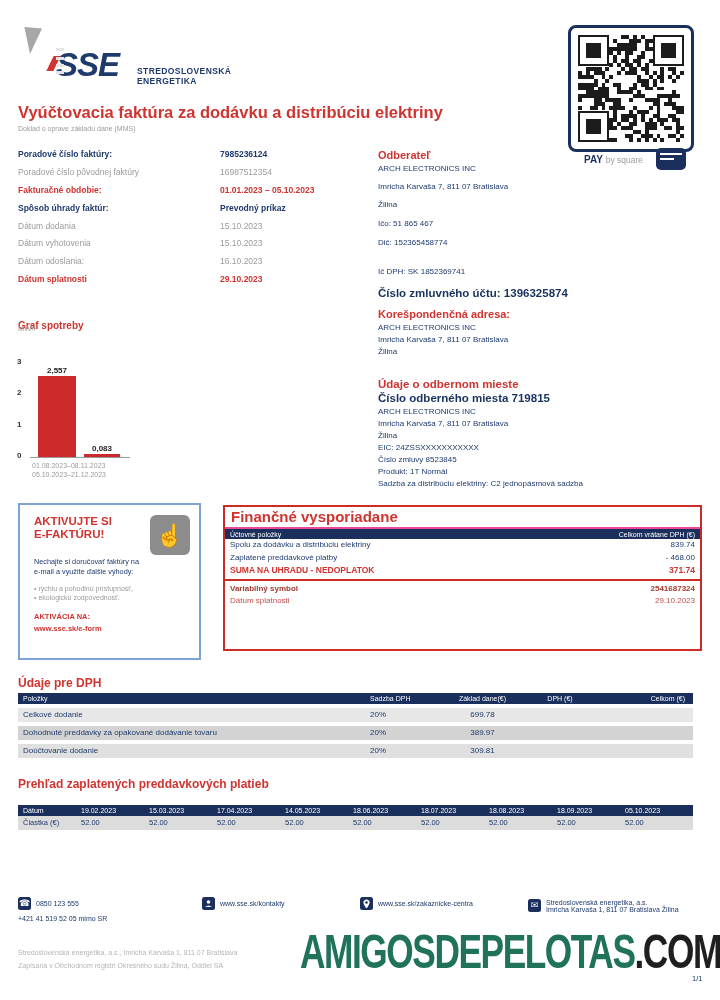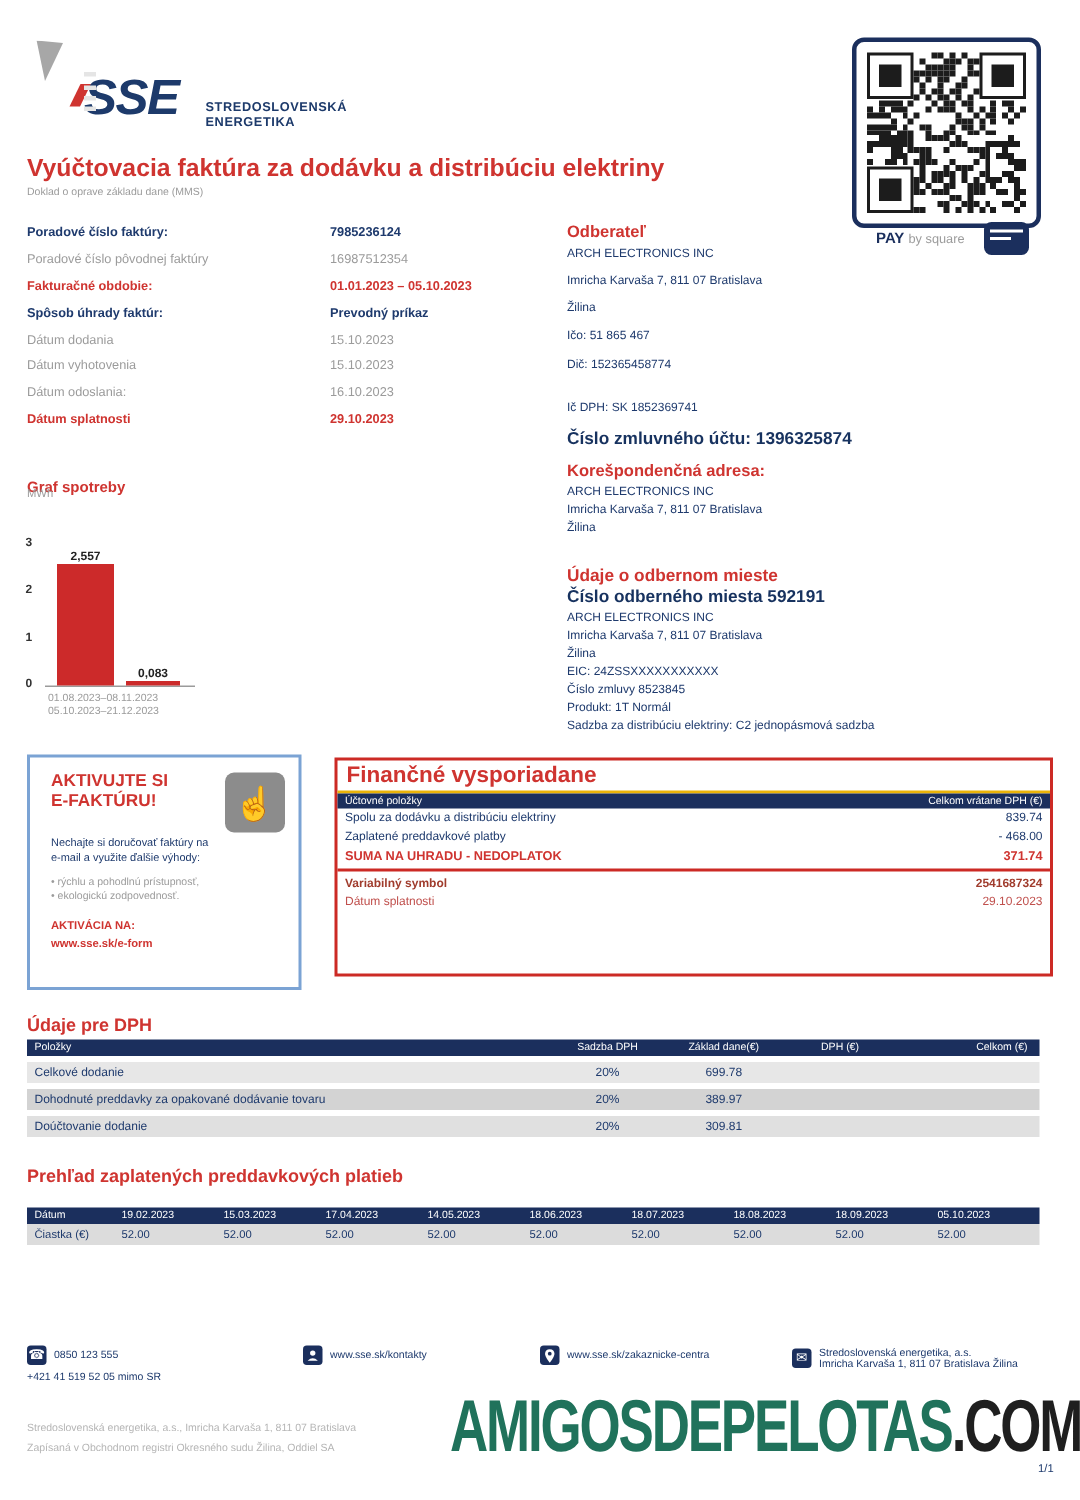--- a/index.html
+++ b/index.html
@@ -67,38 +67,38 @@
   .ef-ic{position:absolute;right:9px;top:10px;width:40px;height:40px;background:#8c8c8c;
          border-radius:6px;color:#fff;font-size:22px;text-align:center;line-height:42px;}
   .ef .body{margin-top:16px;font-size:7.3px;color:#1e3a6d;line-height:9.5px;}
   .ef .bl{margin-top:8px;font-size:7px;color:#9b9b9b;line-height:9px;}
   .ef .act{margin-top:10px;font-size:7.5px;font-weight:bold;color:#cf3430;}
   .ef .url{margin-top:3px;font-size:7.5px;font-weight:bold;color:#cf3430;cursor:pointer;}
 
   
   .fin{left:223px;top:505px;width:479px;height:146px;border:2px solid #cc2a25;box-sizing:border-box;}
   .fin-title{font-size:15px;font-weight:bold;color:#cf3430;padding:1px 6px 2px 6px;
-             border-bottom:2px solid #eab308;}
+             border-bottom:2px solid #ec4899;}
   .fin-head{background:#1b2f5d;color:#fff;font-size:7px;display:flex;
             justify-content:space-between;padding:1.5px 5px;}
   .fin-row{display:flex;justify-content:space-between;padding:0 5px;font-size:8px;
            color:#1e3a6d;line-height:12.5px;}
   .fin-row.total{color:#cf3430;font-weight:bold;font-size:8.5px;border-bottom:2px solid #cc2a25;
                  padding-bottom:2px;}
   .fin-row.vs{color:#a03c2d;font-weight:bold;margin-top:2px;}
   .fin-row.due{color:#c0504d;}
   .fin-note{padding:1px 5px;font-size:8px;color:#1e3a6d;line-height:10px;text-align:justify;}
   .fin-note .u{text-decoration:underline;}
 
   
   .dph-title{left:18px;top:676px;font-size:12px;font-weight:bold;color:#cf3430;}
   .dph{left:18px;top:693px;width:675px;font-size:8px;}
   .thead{background:#1b2f5d;color:#fff;display:flex;height:11px;line-height:11px;font-size:7px;}
   .dph .c1{flex:1;padding-left:5px;text-align:left;}
-  .dph .c2{width:70px;text-align:center;}
+  .dph .c2{width:70px;text-align:left;}
   .dph .c3{width:85px;text-align:center;}
   .dph .c4{width:70px;text-align:center;}
   .dph .c5{width:90px;text-align:right;padding-right:8px;}
   .trow{display:flex;height:14px;line-height:14px;margin-top:4px;color:#1e3a6d;}
   .bg1{background:#e7e7e7;} .bg2{background:#d3d3d3;} .bg3{background:#e0e0e0;}
 
   
   .pay-title{left:18px;top:777px;font-size:12px;font-weight:bold;color:#cf3430;}
   .pays{left:18px;top:805px;width:675px;font-size:7.5px;}
   .pays .d1{width:58px;padding-left:5px;text-align:left;}
@@ -458,21 +458,21 @@
 
   <div class="abs addr">
     <div style="font-size:11px;font-weight:bold;color:#cf3430">Korešpondenčná  adresa:</div>
     <div style="margin-top:3px">ARCH ELECTRONICS INC</div>
     <div style="margin-top:3px">Imricha Karvaša 7, 811 07 Bratislava</div>
     <div style="margin-top:3px">Žilina</div>
   </div>
 
   <div class="abs om">
     <div class="h">Údaje o odbernom  mieste</div>
-    <div class="n">Číslo odberného  miesta 592191</div>
+    <div class="n">Číslo odberného  miesta 719815</div>
     <div class="l">ARCH ELECTRONICS INC</div>
     <div class="l">Imricha Karvaša 7, 811 07 Bratislava</div>
     <div class="l">Žilina</div>
     <div class="l">EIC: 24ZSSXXXXXXXXXXX</div>
     <div class="l">Číslo zmluvy 8523845</div>
     <div class="l">Produkt: 1T Normál</div>
     <div class="l">Sadzba za distribúciu  elektriny: C2 jednopásmová  sadzba</div>
   </div>
 
   <div class="abs ch-title">Graf spotreby</div>

